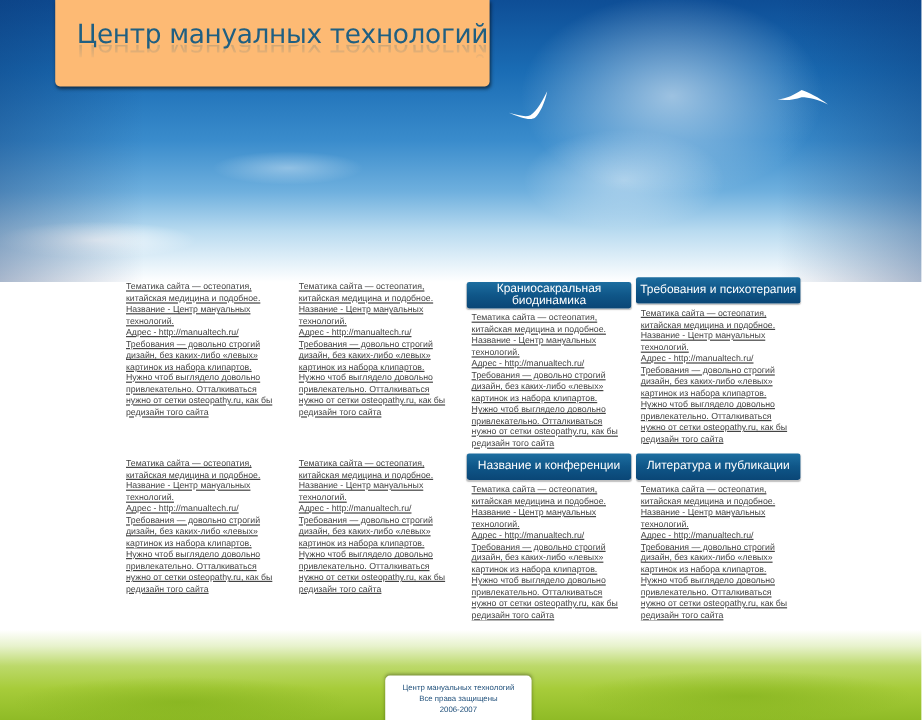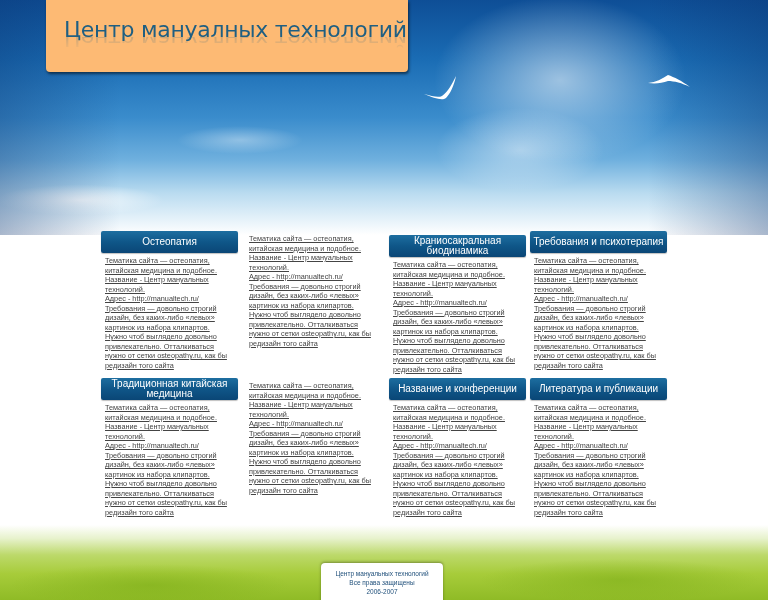--- a/index.html
+++ b/index.html
@@ -87,21 +87,20 @@
   <path d="M2 10 C10 9 16 6 22 2 C28 4 36 8 44 14 C36 10 28 8 22 8 C16 10 10 11 2 10 Z" fill="#fff"></path>
 </svg>
 
 <div class="logo-box">
   <div class="logo-title">Центр мануалных технологий</div>
   <div class="logo-reflect">Центр мануалных технологий</div>
 </div>
 
 <div class="grid">
   <div class="card" style="left:0;top:0">
-    <div class="card-head">Остеопатия</div>
     <div class="card-body">Тематика сайта — остеопатия,
 китайская медицина и подобное.
 Название - Центр мануальных
 технологий.
 Адрес - http://manualtech.ru/
 Требования — довольно строгий
 дизайн, без каких-либо «левых»
 картинок из набора клипартов.
 Нужно чтоб выглядело довольно
 привлекательно. Отталкиваться
@@ -147,21 +146,20 @@
 Требования — довольно строгий
 дизайн, без каких-либо «левых»
 картинок из набора клипартов.
 Нужно чтоб выглядело довольно
 привлекательно. Отталкиваться
 нужно от сетки osteopathy.ru, как бы
 редизайн того сайта</div>
   </div>
 
   <div class="card" style="left:0;top:147px">
-    <div class="card-head">Традиционная китайская медицина</div>
     <div class="card-body">Тематика сайта — остеопатия,
 китайская медицина и подобное.
 Название - Центр мануальных
 технологий.
 Адрес - http://manualtech.ru/
 Требования — довольно строгий
 дизайн, без каких-либо «левых»
 картинок из набора клипартов.
 Нужно чтоб выглядело довольно
 привлекательно. Отталкиваться

